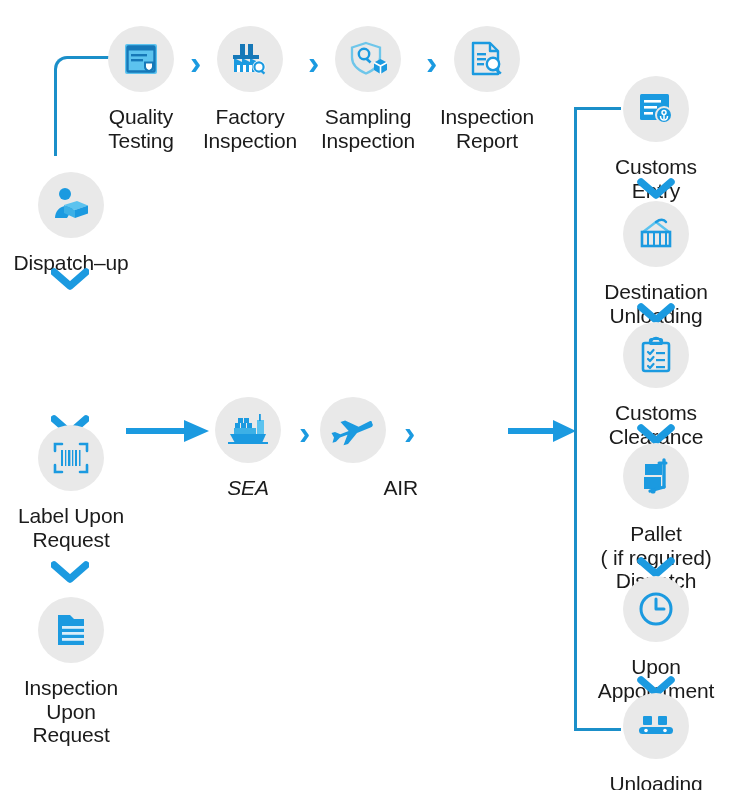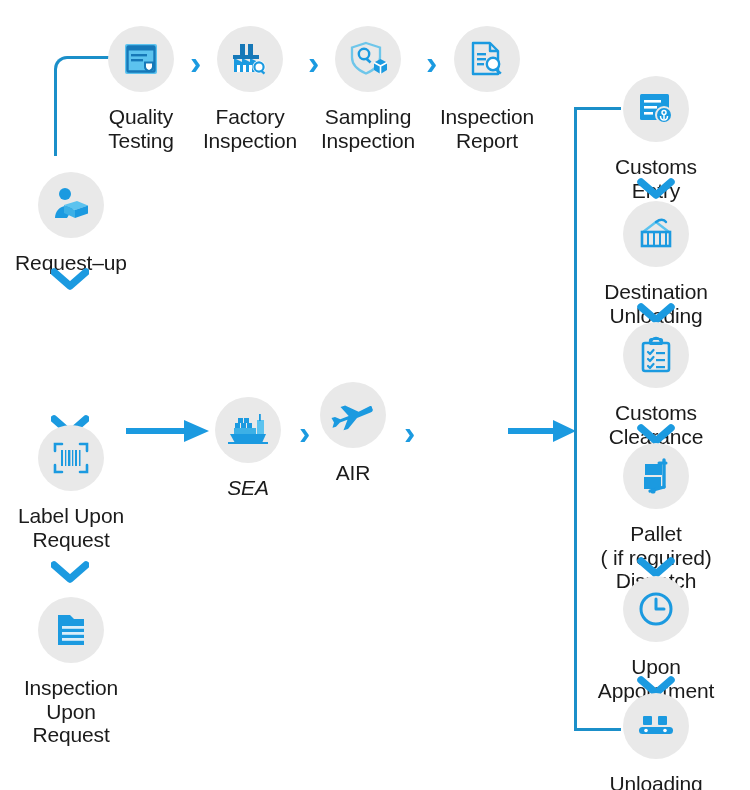--- a/index.html
+++ b/index.html
@@ -140,21 +140,21 @@
   <div class="node" style="left:6px; top:172px;">
     <div class="disc">
       <svg width="42" height="42" viewBox="0 0 42 42">
         <circle cx="15" cy="10" r="6" fill="#1b9ae0"></circle>
         <path d="M5 34c0-7 5-12 11-12 3 0 5 .8 7 2l-6 10z" fill="#1b9ae0"></path>
         <path d="M14 21 27 17l11 4.5-13 4.5z" fill="#5cc3ef"></path>
         <path d="M25 26v8l13-4.5v-8z" fill="#1b9ae0"></path>
         <path d="M14 21v8l11 5v-8z" fill="#3cb0e6"></path>
       </svg>
     </div>
-    <div class="cap">Request–up</div>
+    <div class="cap">Dispatch–up</div>
   </div>
 
   <div class="vchev" style="left:51px; top:268px;">
     <svg width="38" height="26" viewBox="0 0 38 26">
         <path d="M3 4 19 18 35 4" fill="none" stroke="#1b9ae0" stroke-width="7.5" stroke-linecap="round" stroke-linejoin="round"></path>
       </svg>
   </div>
 
 
   <div class="vchev" style="left:51px; top:415px;">
@@ -223,21 +223,21 @@
         <rect x="31" y="10" width="7" height="14" fill="#5cc3ef"></rect>
         <rect x="33" y="4" width="1.8" height="7" fill="#1b9ae0"></rect>
         <path d="M2 33h40" stroke="#1b9ae0" stroke-width="2" fill="none"></path>
       </svg>
     </div>
     <div class="cap">SEA</div>
   </div>
 
   <div class="chev" style="left:299px; top:415px;">›</div>
 
-  <div class="node" style="left:288px; top:382px;">
+  <div class="node" style="left:288px; top:397px;text-align:right;">
     <div class="disc">
       <svg width="44" height="40" viewBox="0 0 44 40">
         <path d="M41 13c1.5 1.6 1 3.6-1.5 4.6L26 23l-9 11-4.5 1.2 4-10.5-7.5 2.8-4 4.2-3.5 1 1.5-5.2-2.5-4.6 3.5-1 5.3 2.3 8.4-3.1L9.5 12l4.6-1.5 13.5 6.2 11-5.4c2.3-.9 2.4.7 2.4 1.7z" fill="#1b9ae0"></path>
       </svg>
     </div>
     <div class="cap">AIR</div>
   </div>
 
   <div class="chev" style="left:404px; top:415px;">›</div>
 

